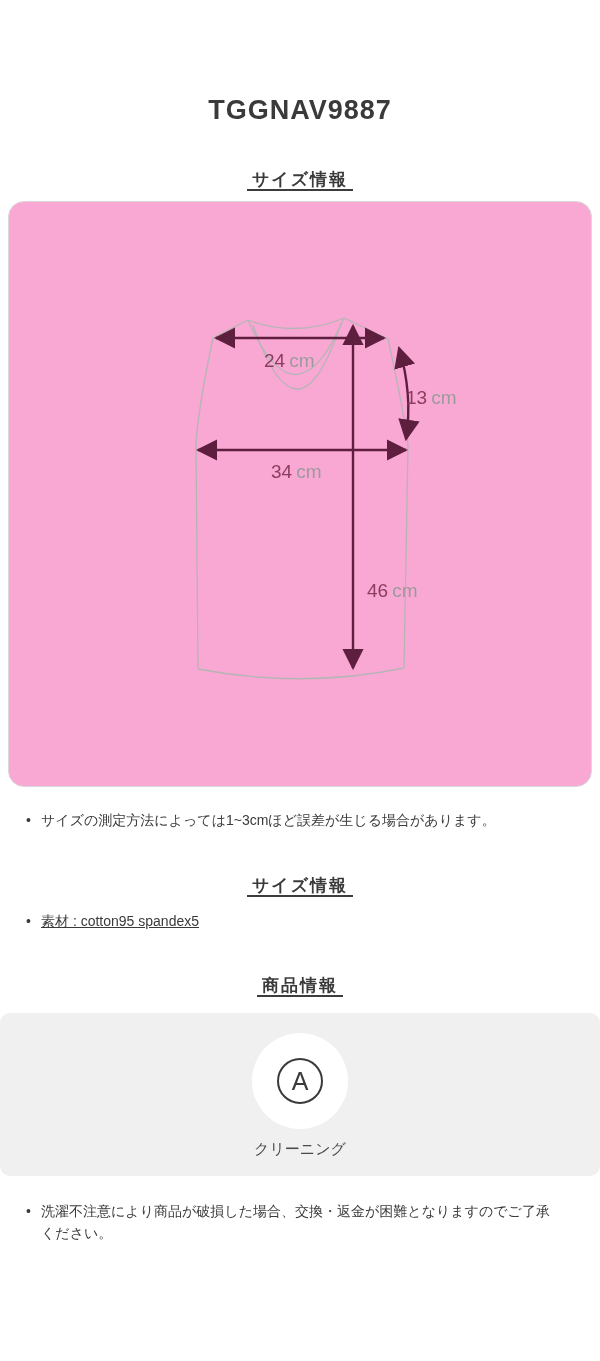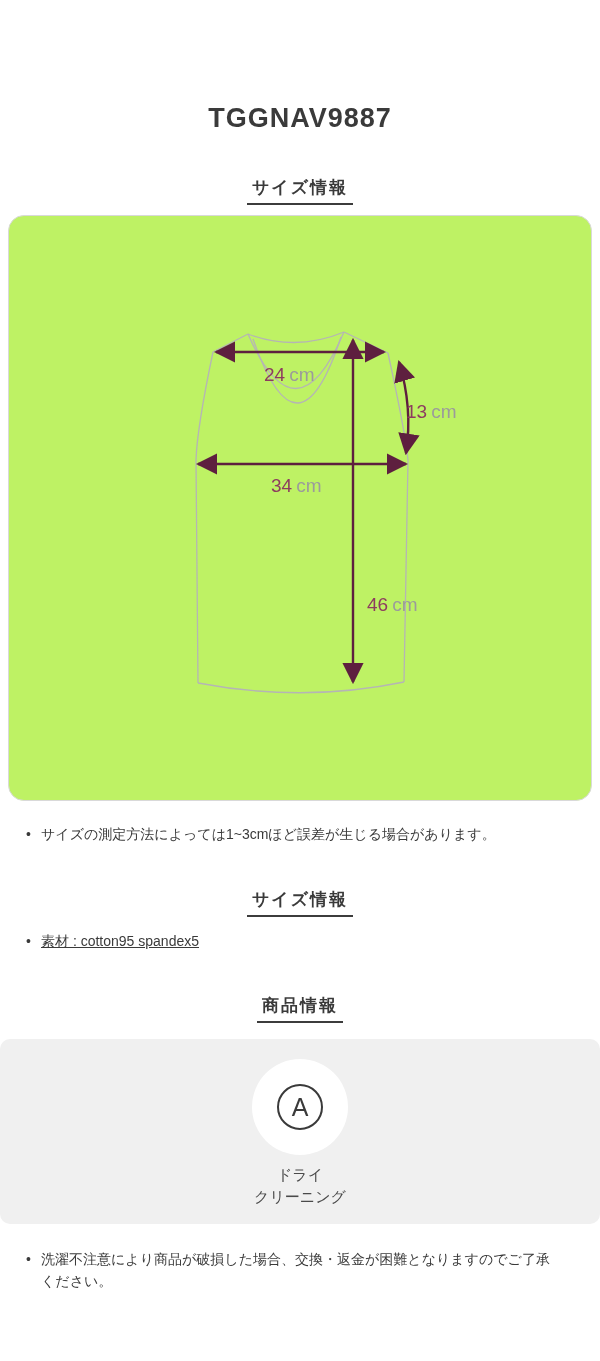--- a/index.html
+++ b/index.html
@@ -2,47 +2,47 @@
 <html><head>
 <meta charset="utf-8">
 <style>
   html,body { margin:0; padding:0; background:#fff; }
   body {
     width:600px;
     color:#3a3a3a;
     font-family:"Liberation Sans","DejaVu Sans",sans-serif;
     -webkit-font-smoothing:antialiased;
   }
-  .page { width:600px; overflow:hidden;margin-top:8px; }
+  .page { width:600px; overflow:hidden; }
 
   
   .page-title {
     margin:0; padding-top:95px;
     text-align:center;
     font-size:27px; line-height:30px; font-weight:700;
     letter-spacing:1px; color:#3a3a3a;
   }
 
   
   .heading-wrap { text-align:center; margin-top:46px; }
   .section-heading {
     display:inline-block;
     font-size:17px; line-height:17px; font-weight:700;
     letter-spacing:2px; color:#3a3a3a;
-    padding:0 5px 7px;
+    padding:0 5px 1px;
     border-bottom:2px solid #3c3c3c;
   }
 
   
   .size-card {
     margin:10px 8px 0;
     height:586px;
     border:1px solid #d9d9d9;
     border-radius:16px;
-    background:#bef264;
+    background:#f9a8d4;
     box-sizing:border-box;
     overflow:hidden;
   }
   .size-card svg { display:block; }
   .measure-label { font-size:19px; }
   .measure-label .val { fill:#8d3c5f; }
   .measure-label .unit { fill:#9b9b9b; }
 
   
   .note-list {
@@ -156,21 +156,20 @@
     <div class="heading-wrap">
       <span class="section-heading">商品情報</span>
     </div>
 
     <div class="care-panel">
       <div class="care-item">
         <div class="care-circle">
           <div class="care-symbol">A</div>
         </div>
         <div class="care-label">
-          <div>ドライ</div>
           <div>クリーニング</div>
         </div>
       </div>
     </div>
 
     <ul class="note-list product-notes">
       <li>洗濯不注意により商品が破損した場合、交換・返金が困難となりますのでご了承ください。</li>
     </ul>
   </section>
 

